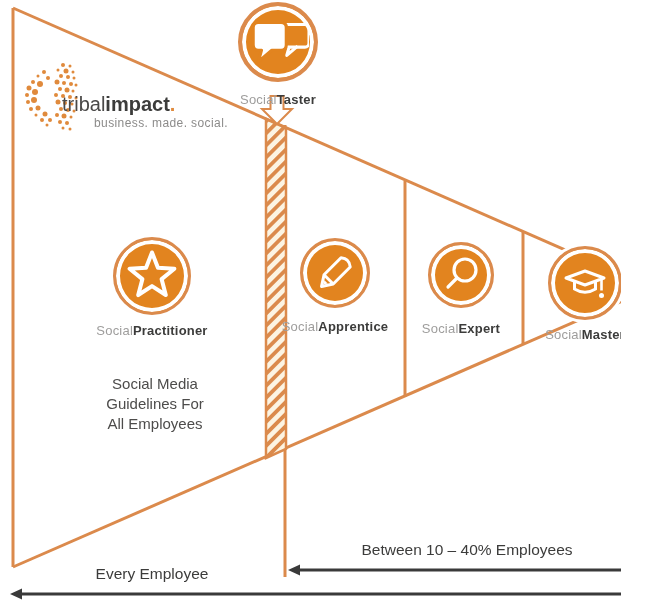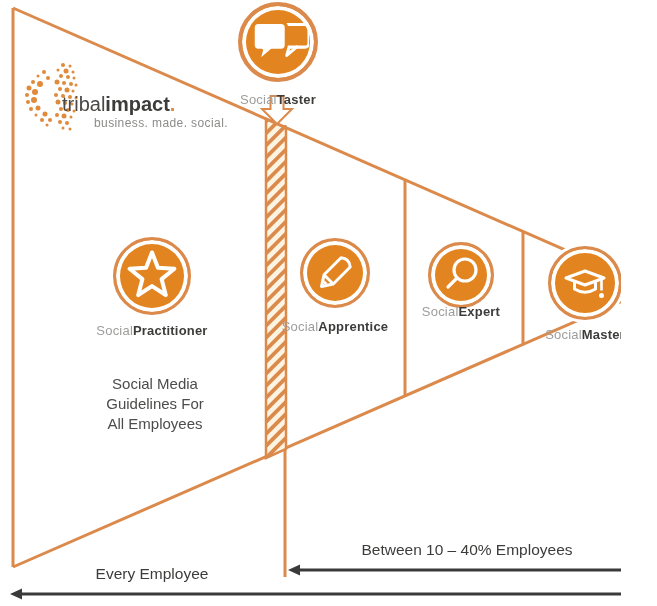--- a/index.html
+++ b/index.html
@@ -161,21 +161,21 @@
   <div class="stage-label" style="left:335px;top:319px;">
     <span class="pre">Social</span><span class="name">Apprentice</span>
   </div>
 
   <div class="stage-circle" style="left:428px;top:242px;width:66px;height:66px;">
     <svg width="48" height="48" viewBox="-24 -24 48 48">
       <circle cx="4" cy="-5" r="11" fill="none" stroke="#ffffff" stroke-width="3.2"></circle>
       <line x1="-4" y1="3" x2="-13" y2="12" stroke="#ffffff" stroke-width="3.2" stroke-linecap="round"></line>
     </svg>
   </div>
-  <div class="stage-label" style="left:461px;top:304px;">
+  <div class="stage-label" style="left:461px;top:321px;">
     <span class="pre">Social</span><span class="name">Expert</span>
   </div>
 
   <div class="stage-circle" style="left:548px;top:246px;width:74px;height:74px;">
     <svg width="54" height="54" viewBox="-27 -27 54 54">
       <path d="M -19 -5 L 0 -12 L 19 -5 L 0 2 Z" fill="none" stroke="#ffffff" stroke-width="3" stroke-linejoin="round"></path>
       <path d="M -10.5 -1 L -10.5 6 Q 0 12.5 10.5 6 L 10.5 -1" fill="none" stroke="#ffffff" stroke-width="3"></path>
       <line x1="16.5" y1="-3.5" x2="16.5" y2="7.5" stroke="#ffffff" stroke-width="2.6"></line>
       <circle cx="16.5" cy="12.5" r="2.5" fill="#ffffff"></circle>
     </svg>

